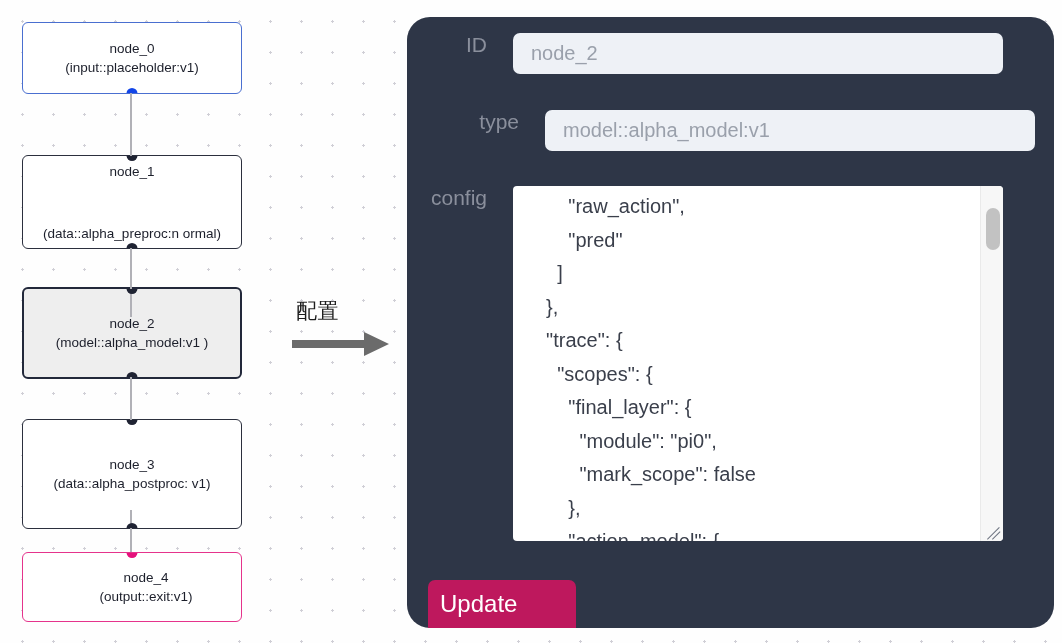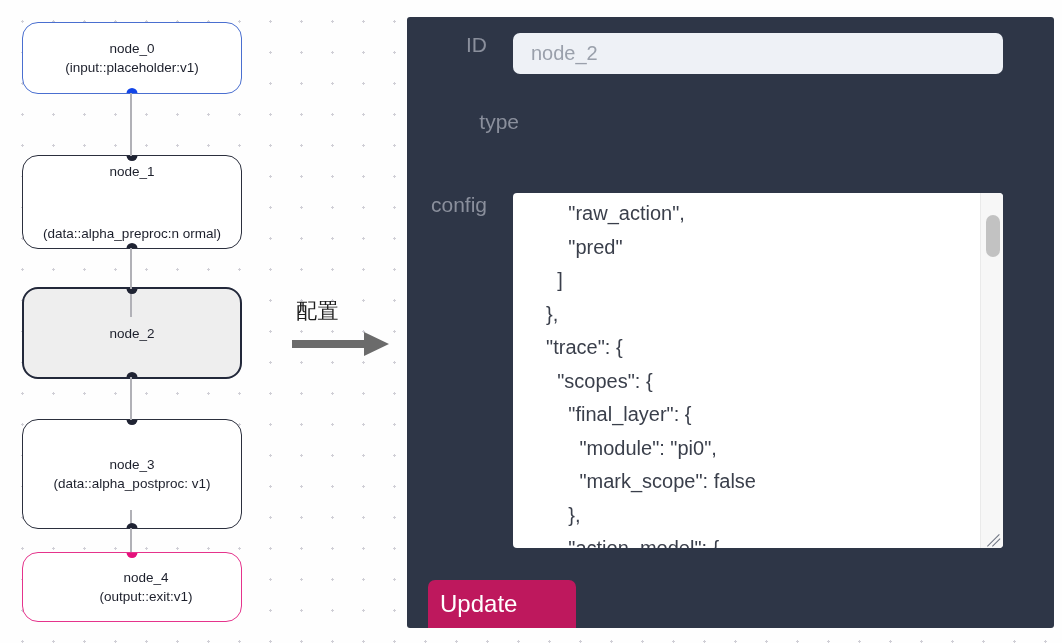--- a/index.html
+++ b/index.html
@@ -18,21 +18,21 @@
     background-color: #fefefe;
     background-image: radial-gradient(circle, #d0cfd6 1px, transparent 1.1px);
     background-size: 31px 31px;
     background-position: 7px 6px;
   }
 
   .node {
     position: absolute;
     background: #ffffff;
     border: 1px solid #2b2f3d;
-    border-radius: 16px;
+    border-radius: 6px;
     display: flex;
     flex-direction: column;
     align-items: center;
     justify-content: center;
     text-align: center;
     color: #1c1f2b;
     font-size: 13.5px;
     line-height: 19px;
     padding: 2px 8px;
     overflow: hidden;
@@ -77,41 +77,41 @@
     font-family: "DejaVu Sans", sans-serif;
   }
   #arrow-shape { position: absolute; left: 4px; top: 34px; }
 
   
   #config-panel {
     position: absolute;
     left: 407px; top: 17px;
     width: 647px; height: 611px;
     background: #2e3647;
-    border-radius: 3px;
+    border-radius: 23px;
     overflow: hidden;
   }
   .form-row { position: absolute; display: flex; align-items: flex-start; }
   .form-label {
     width: 106px; text-align: right; padding-right: 26px;
     color: #8a8f9c; font-size: 21px; line-height: 24px;
     font-family: "Liberation Sans", sans-serif;
   }
   .text-input {
     background: #eef1f6;
     border: none; border-radius: 7px;
     height: 41px; width: 490px;
     padding: 0 18px;
     color: #9aa0ab; font-size: 20px;
     font-family: "Liberation Sans", sans-serif;
     display: flex; align-items: center;
   }
   #row-id   { left: 0px; top: 16px; }
   #row-type { left: 0px; top: 93px; padding-left: 32px; }
-  #row-config { left: 0px; top: 169px; margin-top: 7px; }
+  #row-config { left: 0px; top: 169px; }
 
   #config-textarea-wrap {
     position: relative;
     width: 490px; height: 355px;
     background: #ffffff;
     border-radius: 4px;
     overflow: hidden;
   }
   #config-text {
     position: absolute; inset: 0;
@@ -182,20 +182,22 @@
     <div class="node" style="left:22px; top:155px; width:220px; height:94px;gap:43px;">
       <span class="nlabel">node_1</span>
       <span class="nlabel">(data::alpha_preproc:n
 ormal)</span>
       <span class="handle top"></span>
       <span class="handle bottom"></span>
     </div>
 
     <div class="node is-selected" style="left:22px; top:287px; width:220px; height:92px;">
       <span class="nlabel">node_2</span>
+      <span class="nlabel">(model::alpha_model:v1
+)</span>
       <span class="handle top"></span>
       <span class="handle bottom"></span>
     </div>
 
     <div class="node" style="left:22px; top:419px; width:220px; height:110px;">
       <span class="nlabel">node_3</span>
       <span class="nlabel">(data::alpha_postproc:
 v1)</span>
       <span class="handle top"></span>
       <span class="handle bottom"></span>
@@ -217,20 +219,21 @@
 
   <div id="config-panel">
 
     <div class="form-row" id="row-id">
       <div class="form-label">ID</div>
       <div class="text-input">node_2</div>
     </div>
 
     <div class="form-row" id="row-type">
       <div class="form-label">type</div>
+      <div class="text-input">model::alpha_model:v1</div>
     </div>
 
     <div class="form-row" id="row-config">
       <div class="form-label">config</div>
       <div id="config-textarea-wrap">
         <div id="config-text">      "raw_action",
       "pred"
     ]
   },
   "trace": {

